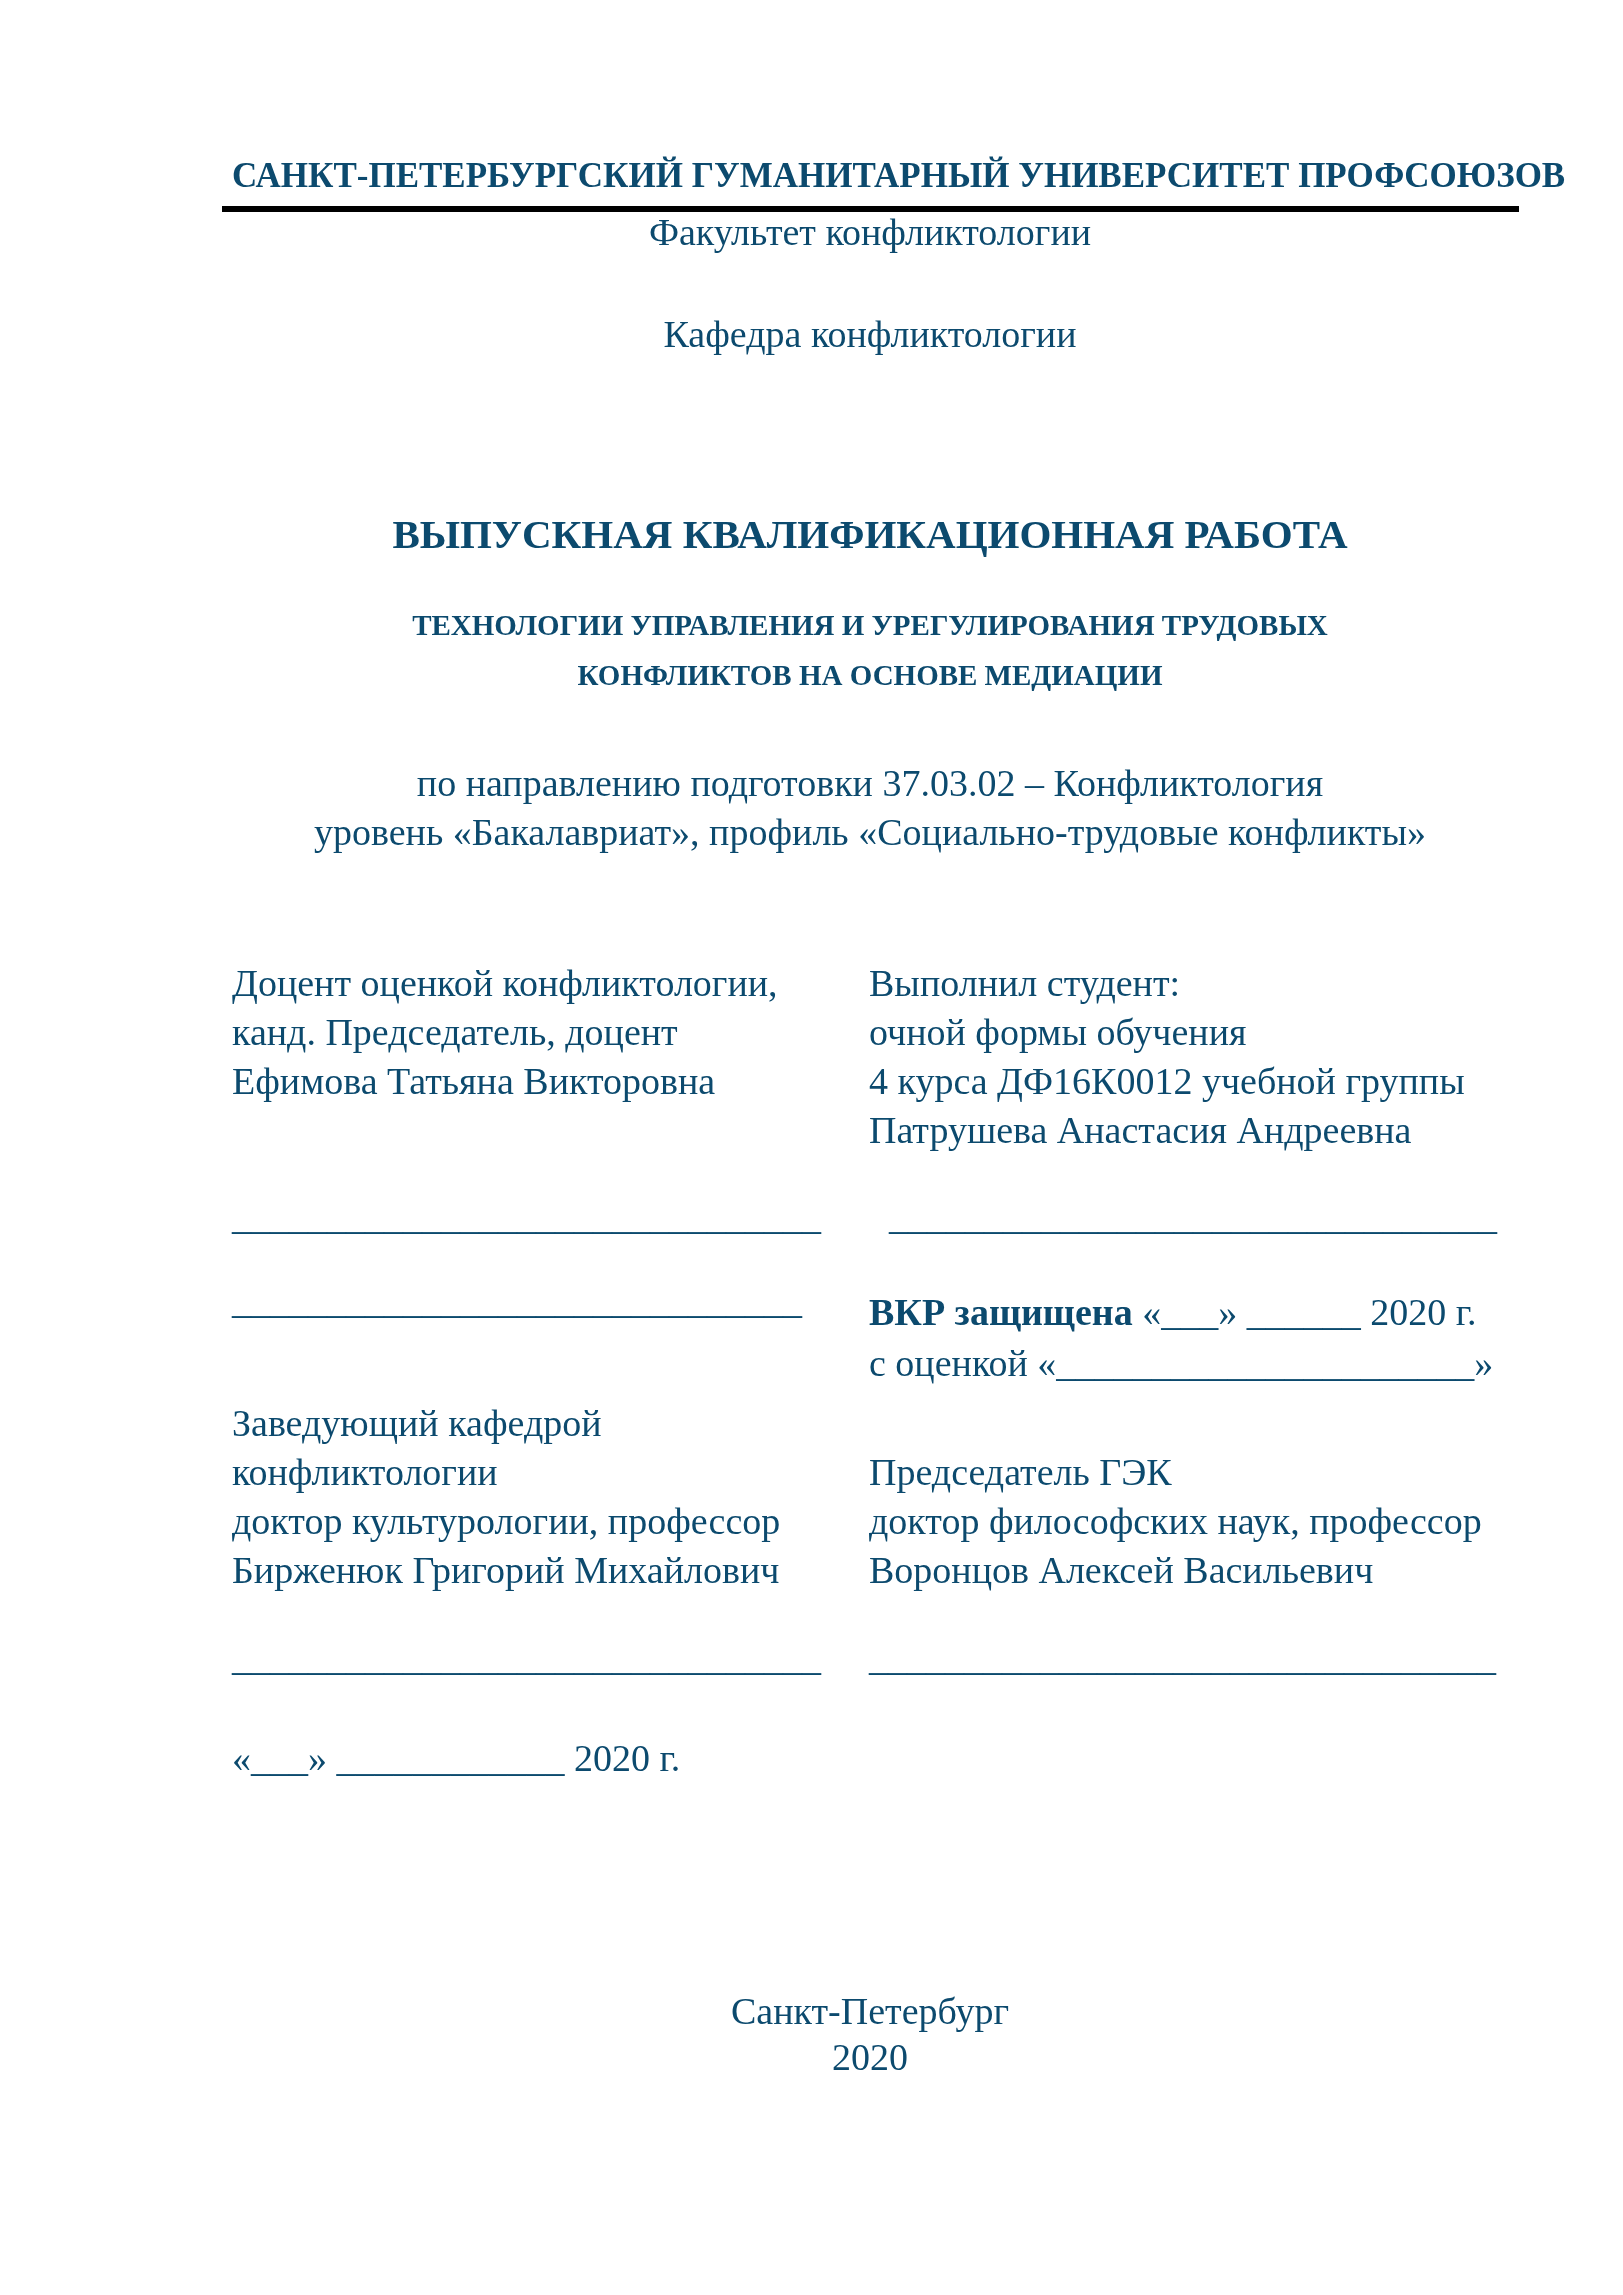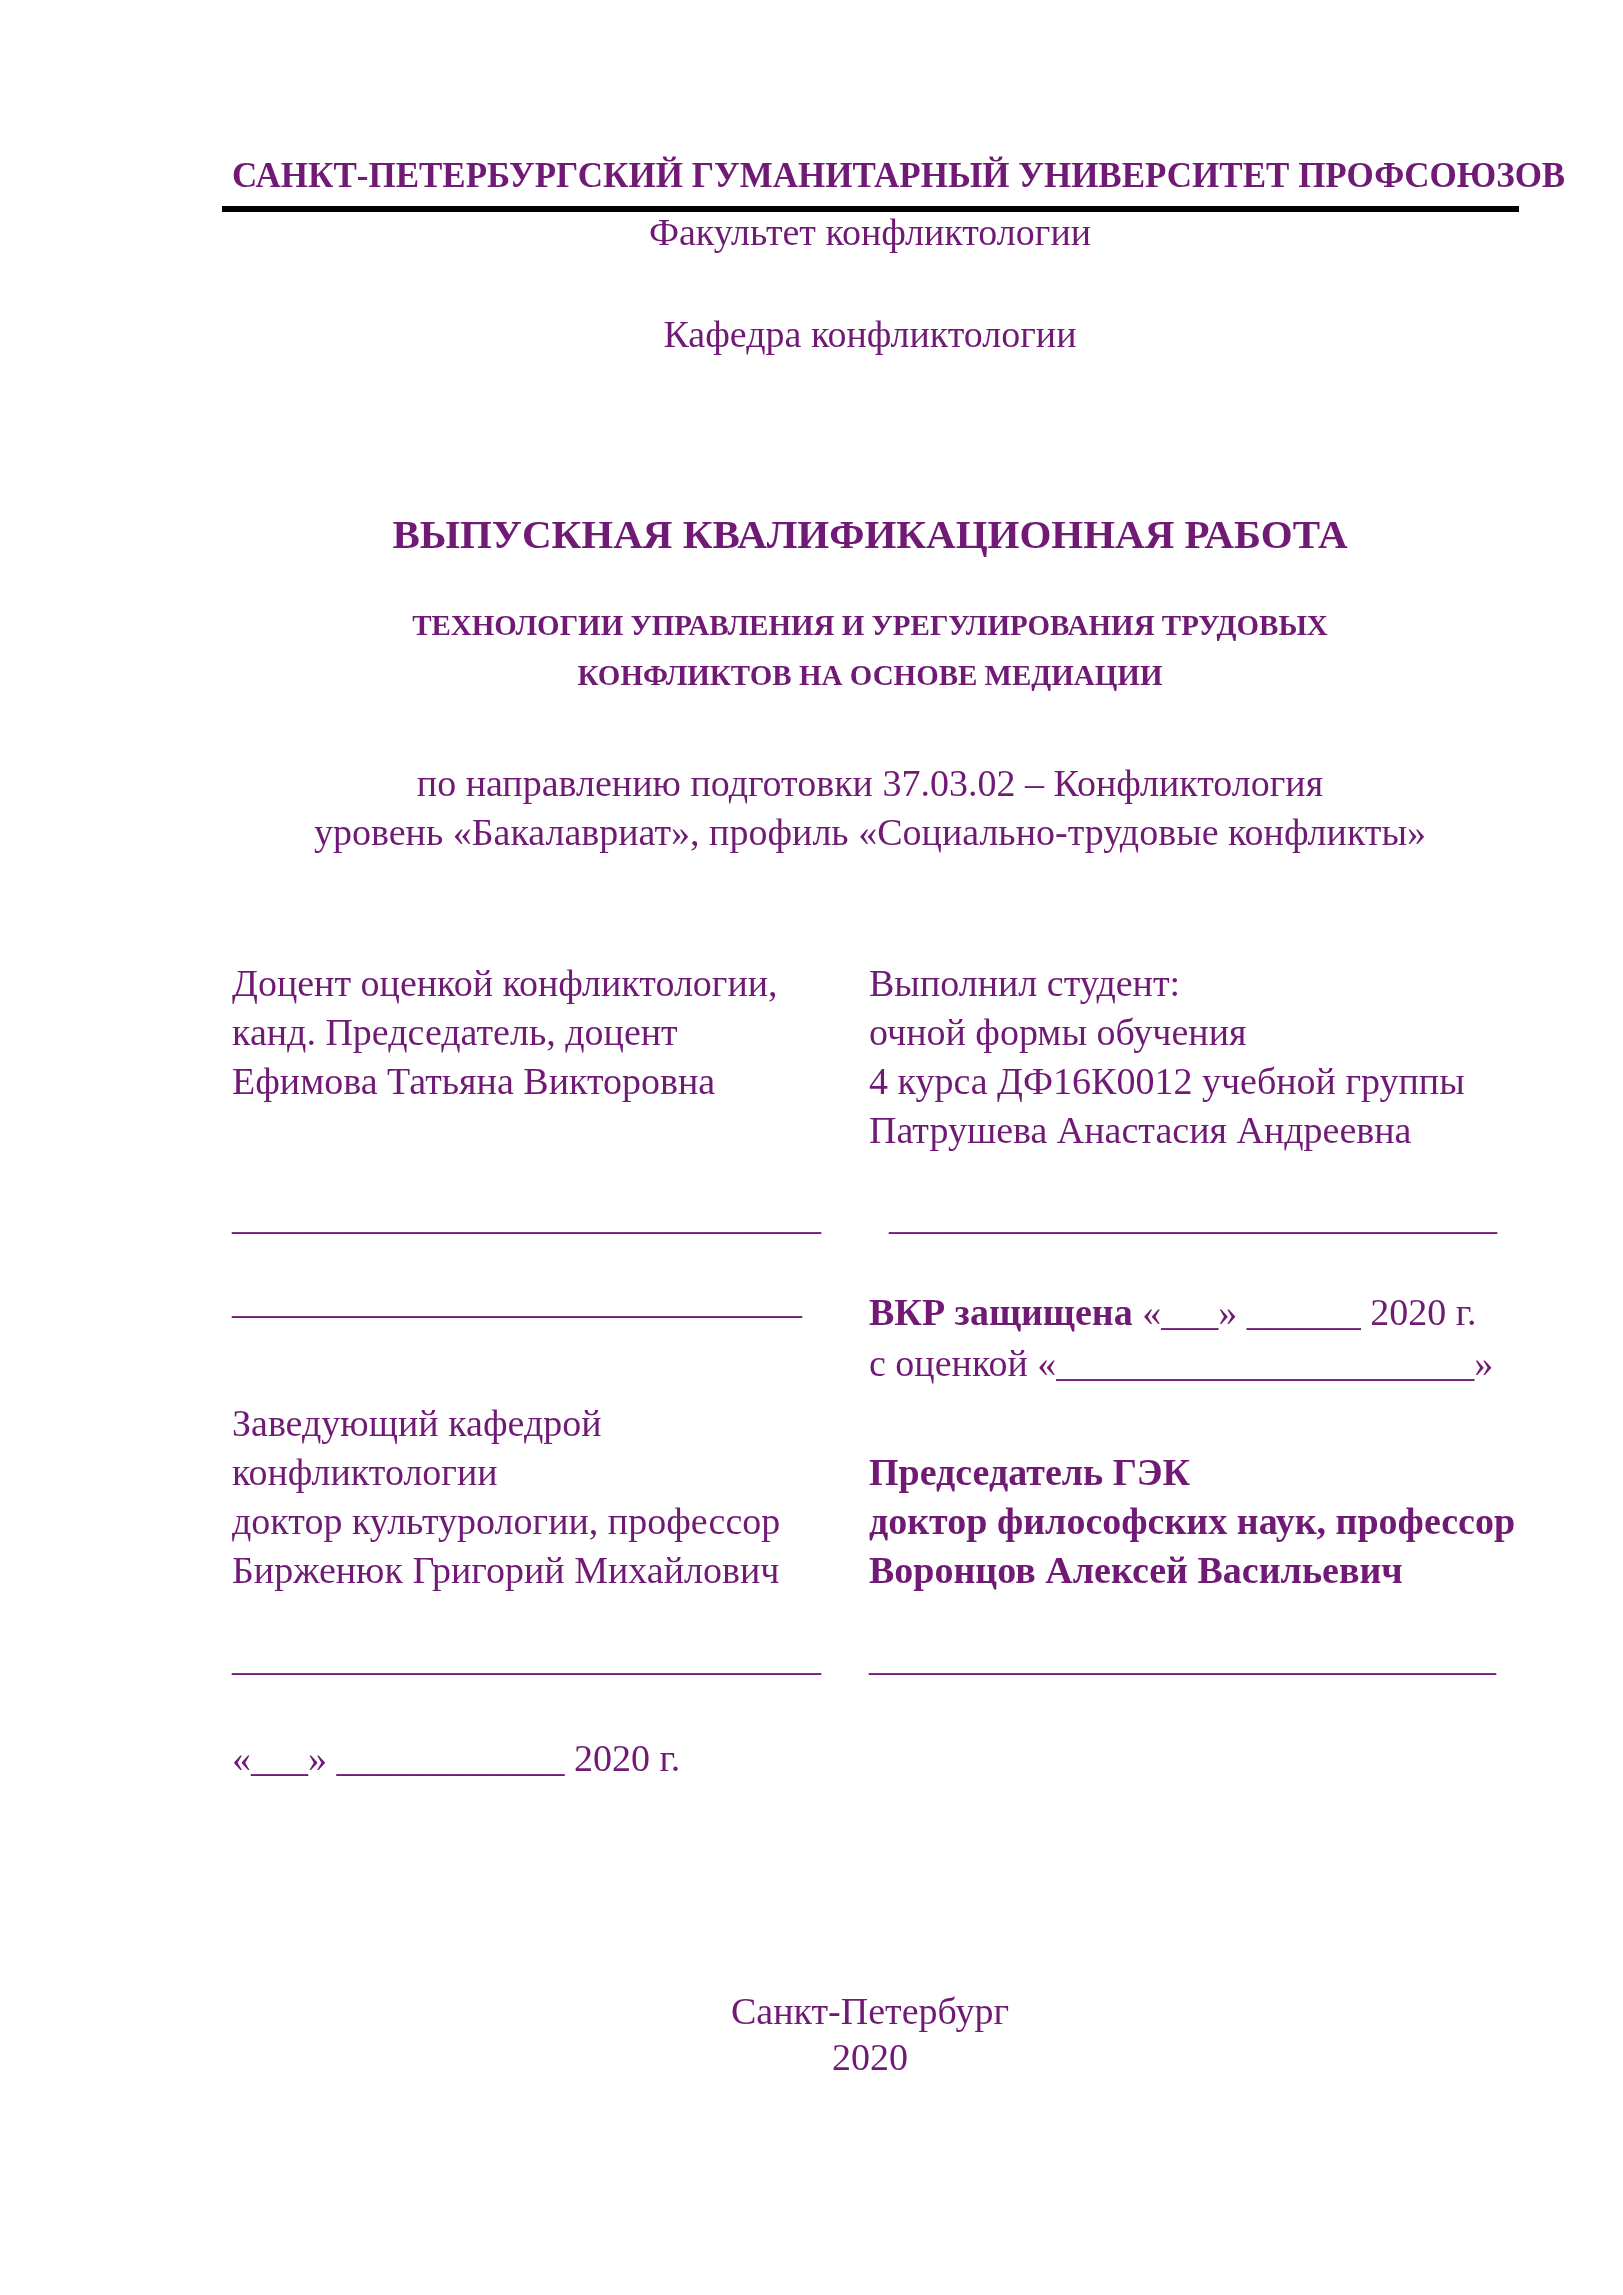--- a/index.html
+++ b/index.html
@@ -1,20 +1,20 @@
 <!DOCTYPE html>
 <html style="font-size:12.6px"><head>
 <meta charset="utf-8">
 <style>
   html,body { margin:0; padding:0; background:#ffffff; }
   .page {
     position:relative;
     width:1623px; height:2295px;
     background:#ffffff;
-    color:#701a75;
+    color:#0c4a6e;
     font-family:"Liberation Serif","DejaVu Serif",serif;
     font-size:38px;
     overflow:hidden;
   }
   .abs { position:absolute; white-space:nowrap; line-height:49px; }
   .center { left:232px; width:1276px; text-align:center; }
   .rightalign { left:232px; width:1276px; text-align:center; }
   .bold { font-weight:700; }
   .f-org   { font-size:35px; }
   .f-work  { font-size:41px; }
@@ -80,21 +80,21 @@
     <div>с оценкой «______________________»</div>
   </div>
 
   <div class="abs lh62" style="top:1399px; left:232px;">
     <div>Заведующий кафедрой</div>
     <div>конфликтологии</div>
     <div>доктор культурологии, профессор</div>
     <div>Бирженюк Григорий Михайлович</div>
   </div>
 
-  <div class="abs lh62" style="top:1448px; left:869px;font-weight:bold;">
+  <div class="abs lh62" style="top:1448px; left:869px;">
     <div>Председатель ГЭК</div>
     <div>доктор философских наук, профессор</div>
     <div>Воронцов Алексей Васильевич</div>
   </div>
 
   <div class="abs" style="top:1633px; left:232px;">_______________________________</div>
   <div class="abs" style="top:1633px; left:869px;">_________________________________</div>
 
   <div class="abs" style="top:1734px; left:232px;">«___» ____________ 2020 г.</div>
 

